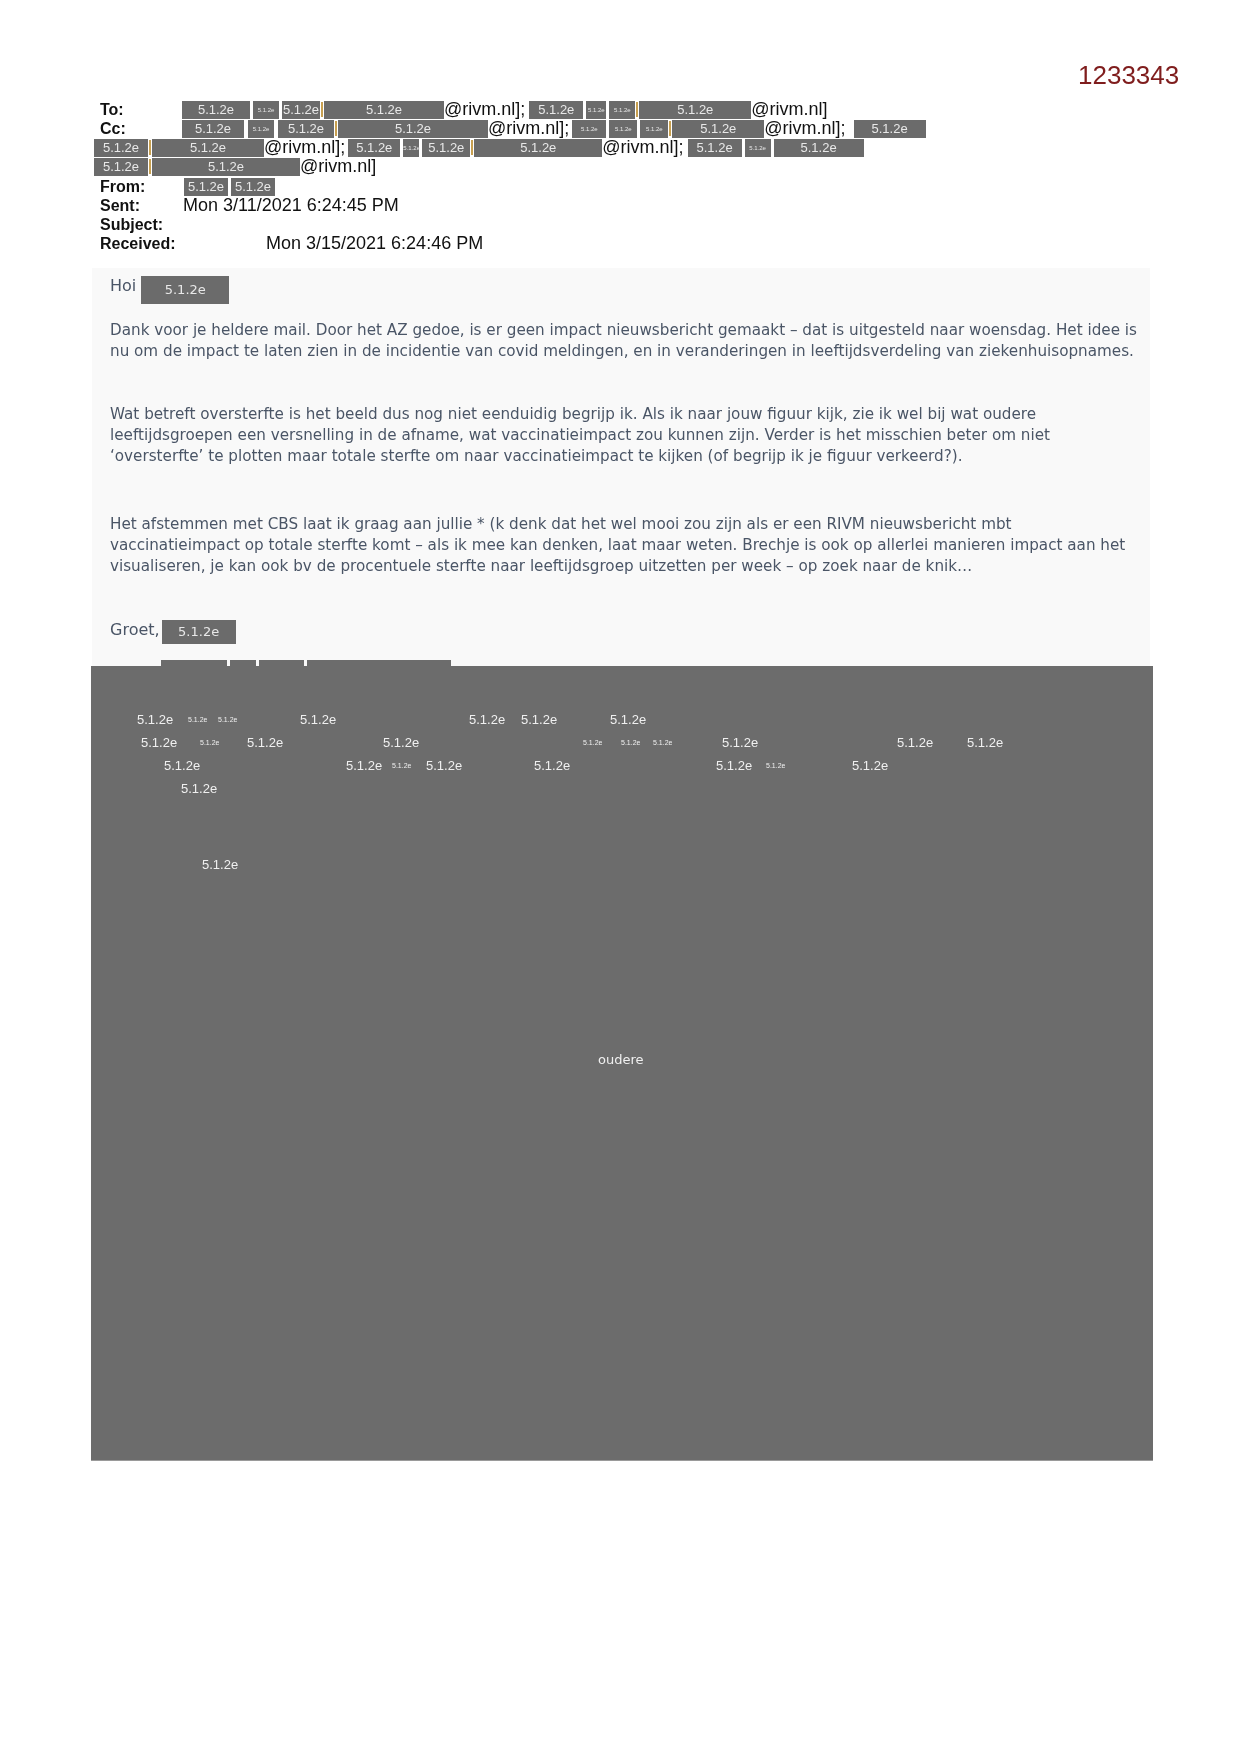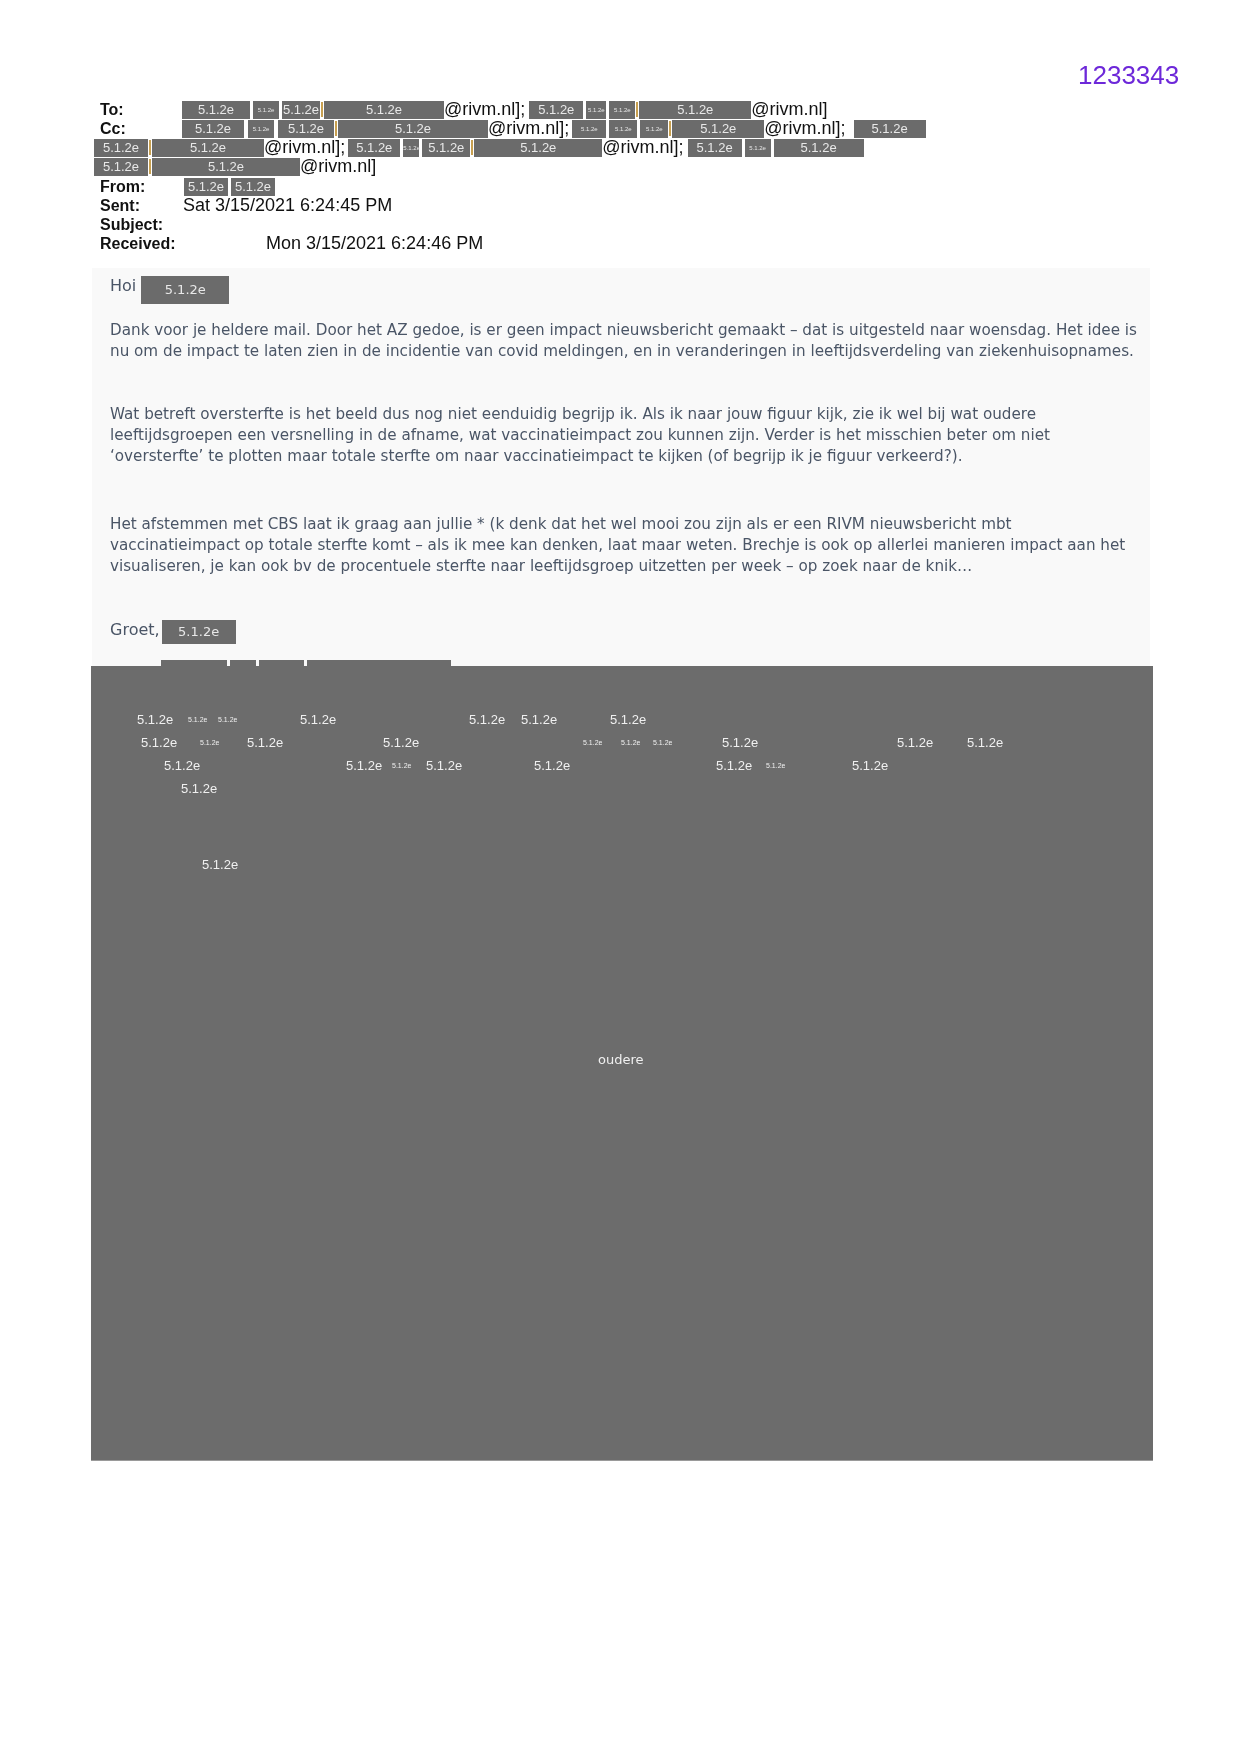--- a/index.html
+++ b/index.html
@@ -1,21 +1,21 @@
 <!DOCTYPE html>
 <html><head>
 <meta charset="utf-8">
 <style>
   html, body { margin: 0; padding: 0; }
   body {
     width: 1241px; height: 1754px; background: #ffffff;
     position: relative; overflow: hidden;
     font-family: "Liberation Sans", sans-serif; color: #111;
   }
-  .docnum { position: absolute; left: 1078px; top: 60px; font-size: 26px; color: #6d28d9; font-family: "Liberation Sans", sans-serif; }
+  .docnum { position: absolute; left: 1078px; top: 60px; font-size: 26px; color: #7f1d1d; font-family: "Liberation Sans", sans-serif; }
 
   .hdr { position: absolute; left: 100px; top: 100px; font-size: 16px; line-height: 19px; }
   .hrow { position: absolute; left: 0; white-space: nowrap; height: 19px; display: flex; align-items: center; }
   .hlabel { font-weight: bold; position: absolute; left: 0; }
   .r { display: inline-block; background: #6b6b6b; color: #e8e8e8; font-size: 13px; height: 18px; line-height: 18px; text-align: center; vertical-align: middle; }
   .r.xs { font-size: 6px; }
   .brk { display: inline-block; width: 2px; height: 15px; background: #c8a050; vertical-align: middle; margin: 0 1px; }
   .txt { display: inline-block; font-size: 18px; vertical-align: middle; }
   .gap { display: inline-block; }
 
@@ -125,21 +125,21 @@
     <span class="hlabel">From:</span>
     <span class="gap" style="width:84px"></span>
     <span class="r" style="width:44px">5.1.2e</span>
       <span class="gap" style="width:3px"></span>
     <span class="r" style="width:44px">5.1.2e</span>
   </div>
 
   <div class="hrow" style="top:96px;align-items:center;">
     <span class="hlabel">Sent:</span>
     <span class="gap" style="width:83px"></span>
-    <span class="txt">Sat 3/15/2021 6:24:45 PM</span>
+    <span class="txt">Mon 3/11/2021 6:24:45 PM</span>
   </div>
 
   <div class="hrow" style="top:115px;">
     <span class="hlabel">Subject:</span>
     <span class="gap" style="width:83px"></span>
   </div>
 
   <div class="hrow" style="top:134px;">
     <span class="hlabel">Received:</span>
     <span class="gap" style="width:166px"></span>

